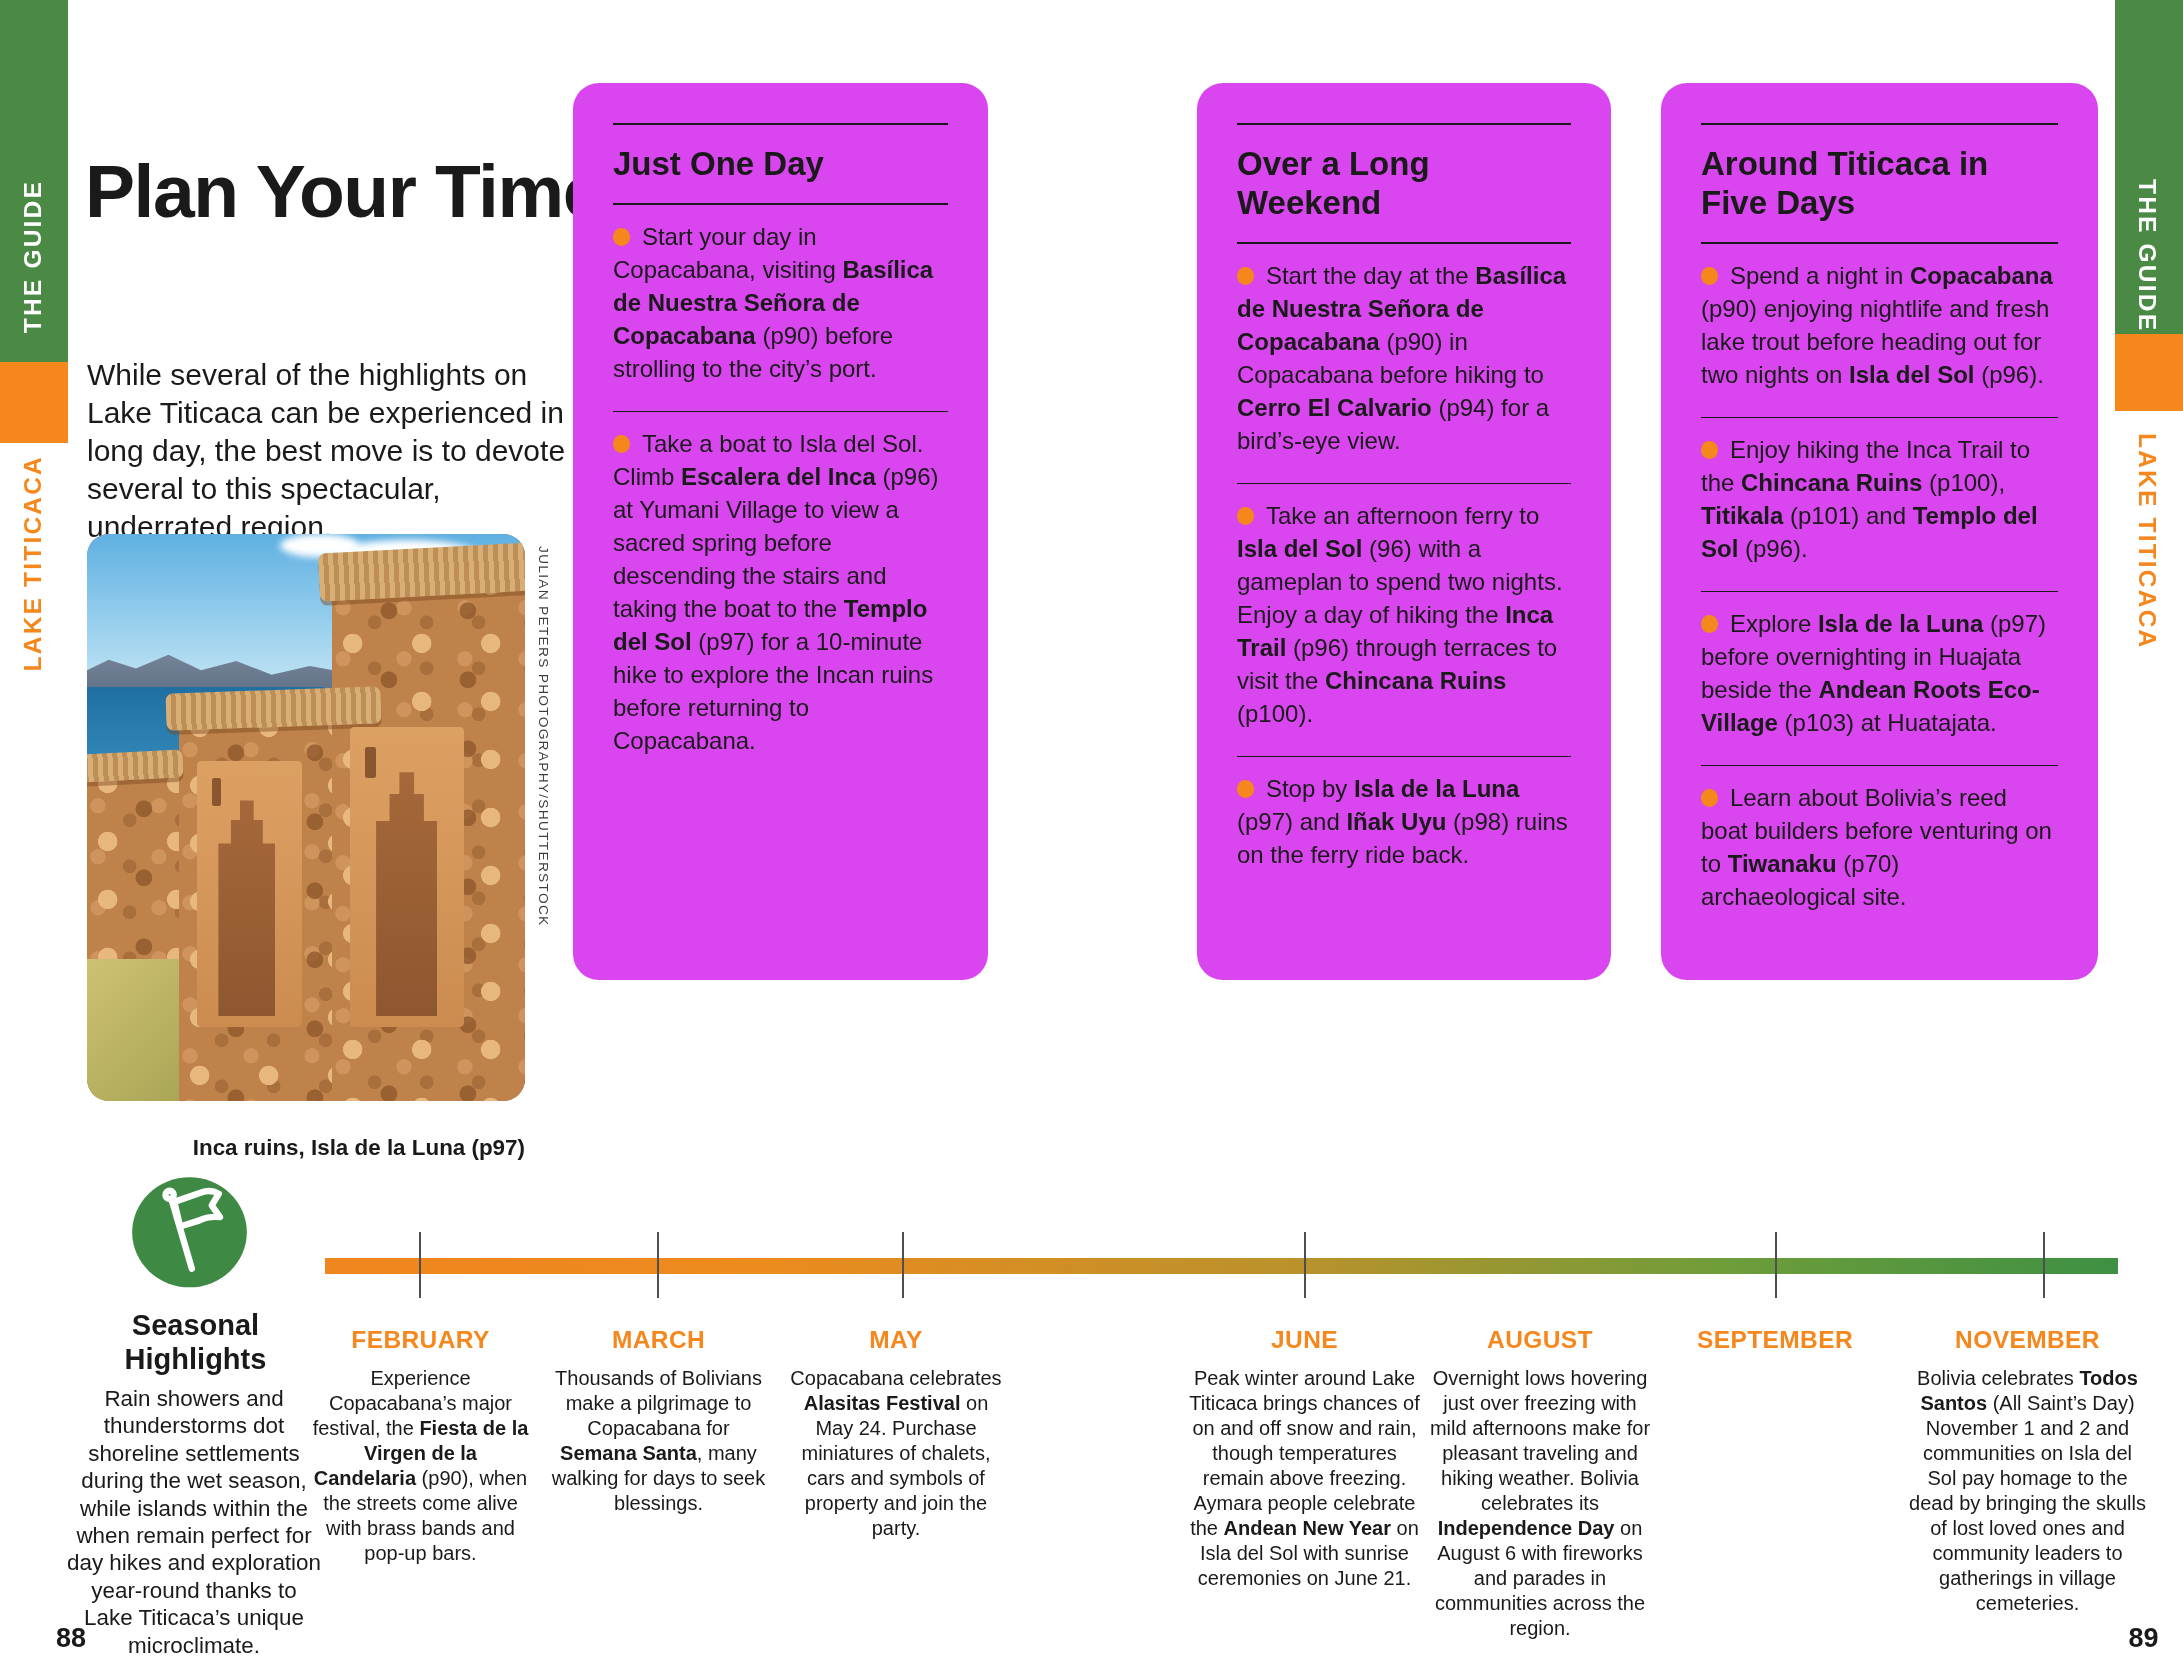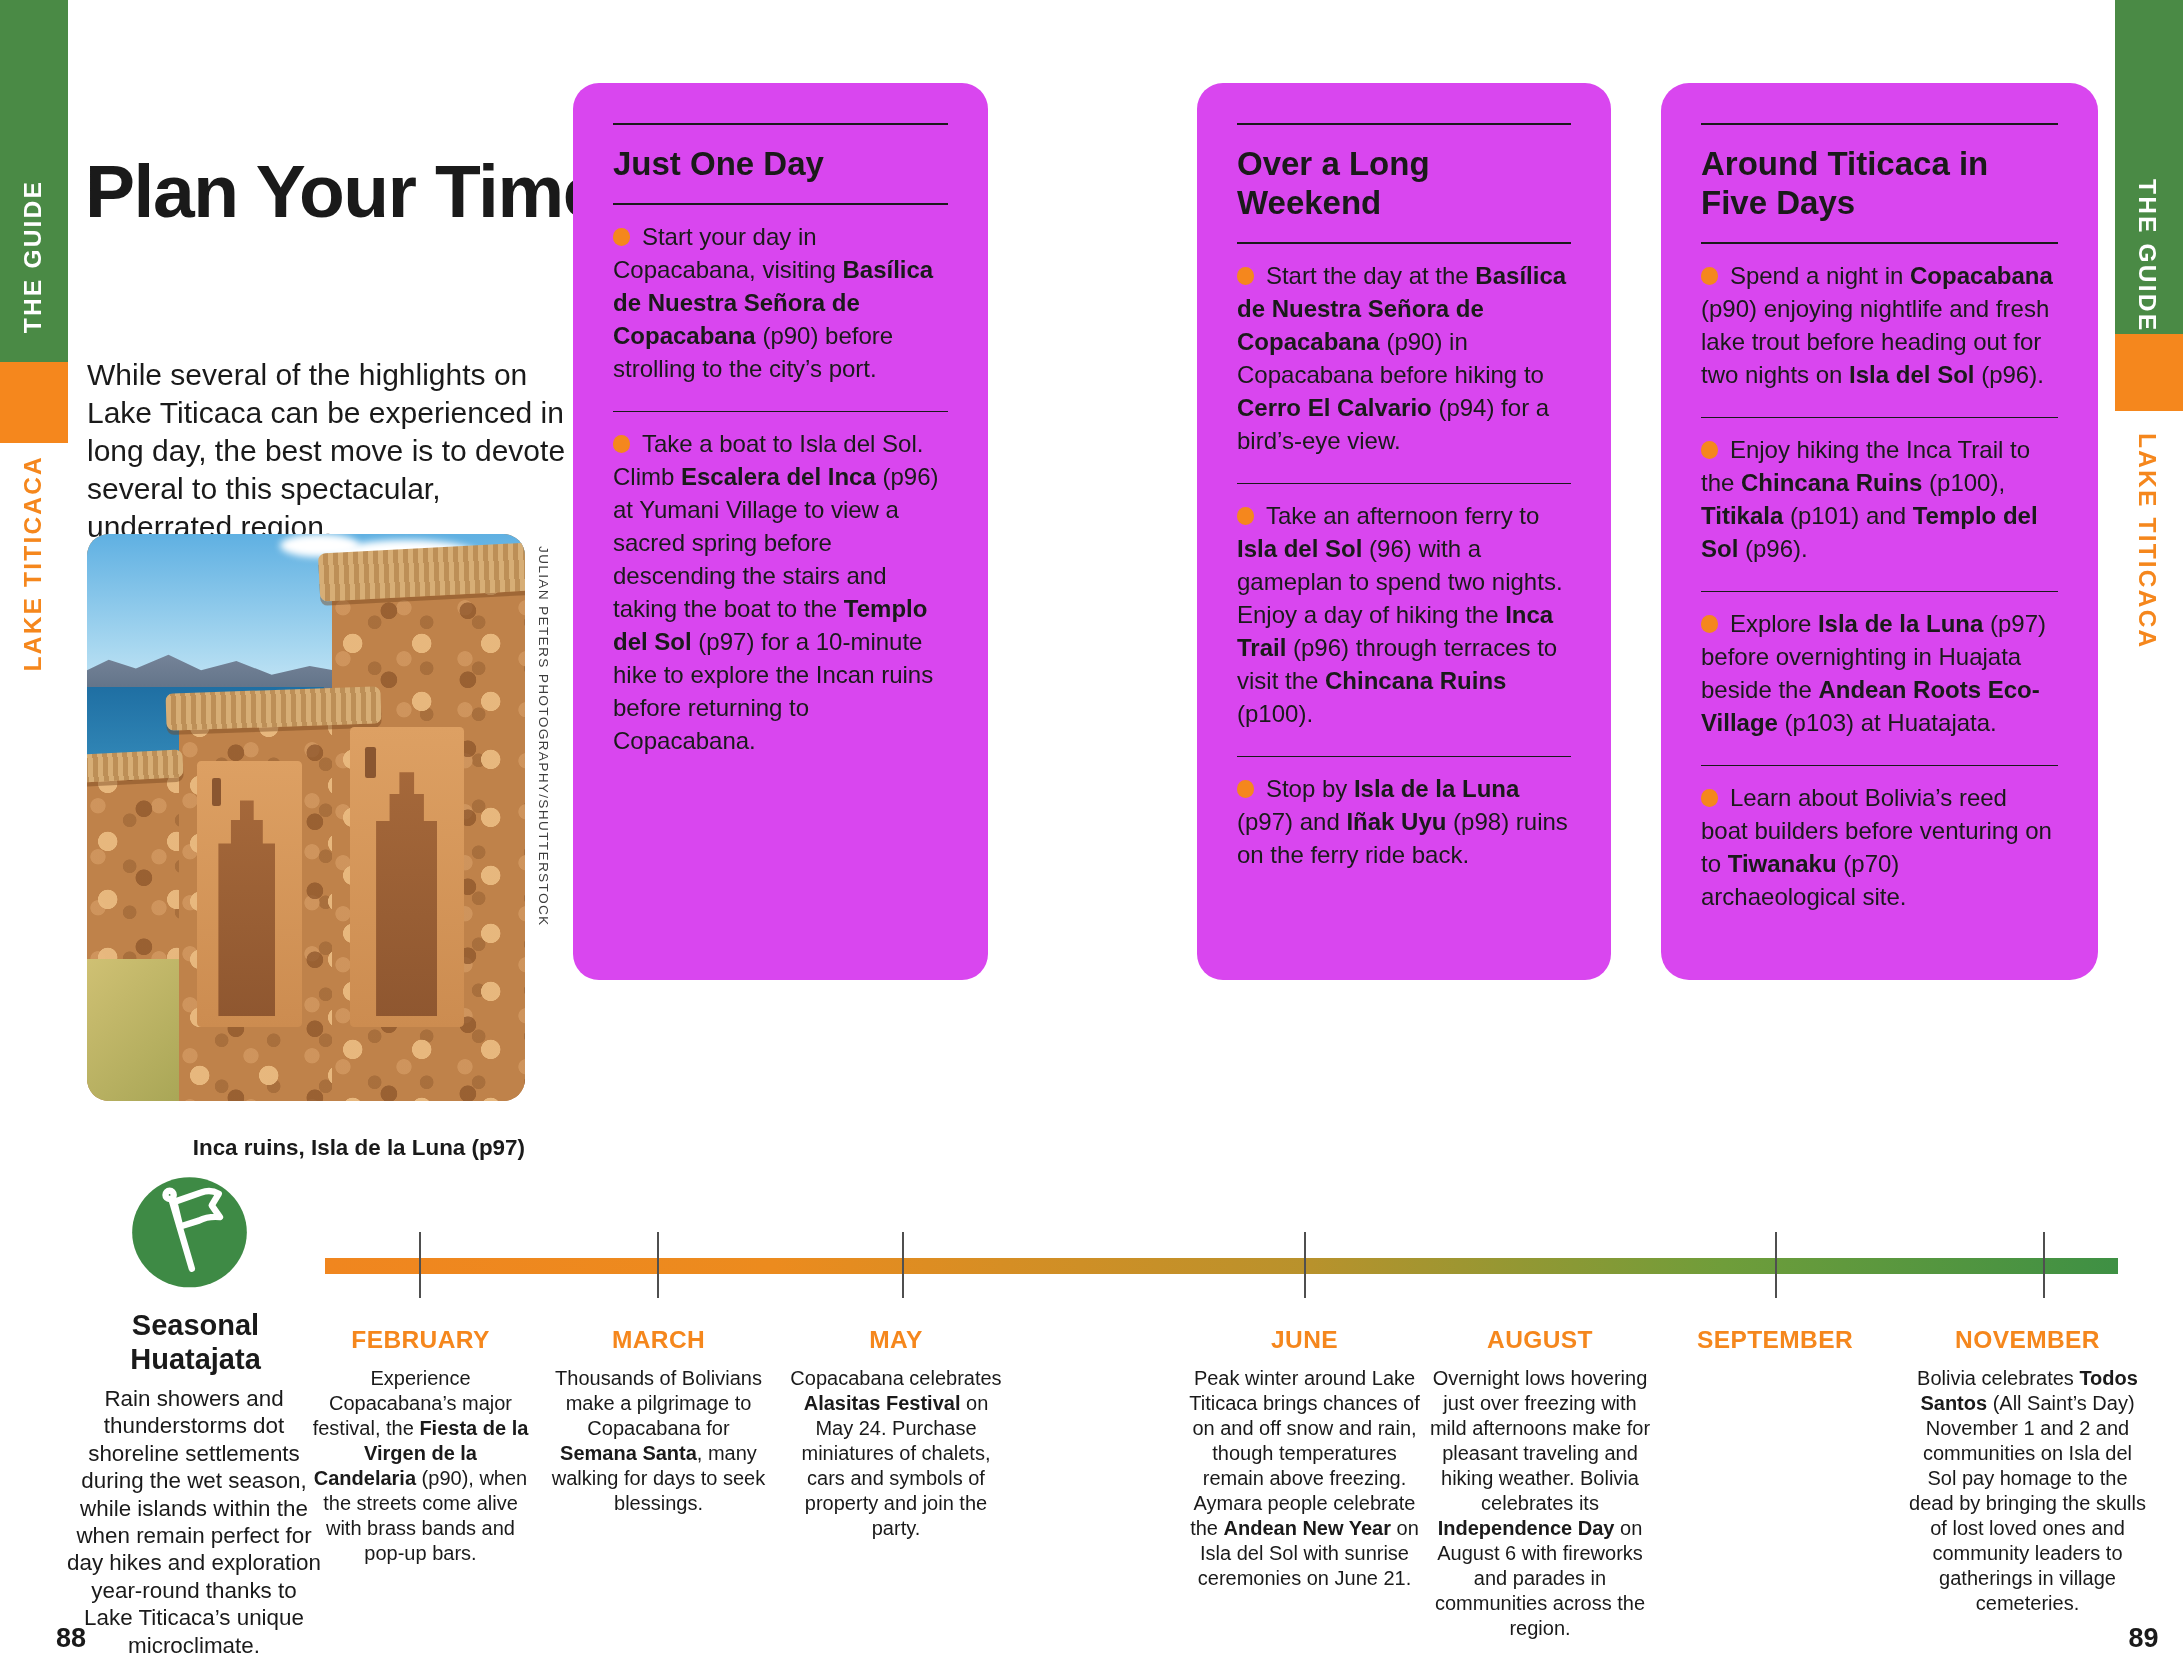--- a/index.html
+++ b/index.html
@@ -67,21 +67,21 @@
 
   .caption{position:absolute;left:87px;top:1135px;width:438px;text-align:right;
            font-weight:bold;font-size:22.4px;}
   .credit{position:absolute;left:536px;top:546px;writing-mode:vertical-rl;font-size:13.7px;
           letter-spacing:1.3px;color:#3d3d3d;}
 
   
   .card{position:absolute;top:83px;height:897px;background:#d946ef;border-radius:26px;}
   .card1{left:573px;width:415px;}
   .card2{left:1197px;width:414px;}
-  .card3{left:1661px;width:437px;border-radius:28px;}
+  .card3{left:1661px;width:437px;}
   .card-inner{position:relative;margin:40px 40px 0;}
   .card-title{font-size:33px;line-height:39px;font-weight:bold;margin:0;
       border-top:2.2px solid #1a1a1a;border-bottom:2.2px solid #1a1a1a;padding:19px 0 20px;}
   .bullet{padding:15px 0 26px;font-size:24px;line-height:33px;}
   .bullet + .bullet{border-top:1.4px solid #1a1a1a;}
   .dot{display:inline-block;width:17.3px;height:17.3px;border-radius:50%;background:#f5871d;
        margin-right:11.6px;vertical-align:-0.7px;}
 
   
   .seasonal-icon{position:absolute;left:129px;top:1175px;width:121px;height:117px;}
@@ -182,21 +182,21 @@
   <div class="seasonal-icon">
     <svg viewBox="0 0 100 100" width="121" height="117">
       <ellipse cx="50" cy="49" rx="49" ry="47" fill="#3e8a45"></ellipse>
       <g stroke="#ffffff" stroke-width="5.5" fill="none" stroke-linecap="round" stroke-linejoin="round">
         <circle cx="33" cy="17" r="3.5"></circle>
         <line x1="35" y1="22" x2="52" y2="80"></line>
         <path d="M37 23 L60 15 Q68 12 75 16 L69 26 L76 36 Q66 35 58 39 L42 44 Z"></path>
       </g>
     </svg>
   </div>
-  <div class="seasonal-title">Seasonal Huatajata</div>
+  <div class="seasonal-title">Seasonal Highlights</div>
   <div class="seasonal-body">Rain showers and thunderstorms dot shoreline settlements during the wet season, while islands within the when remain perfect for day hikes and exploration year-round thanks to Lake Titicaca’s unique microclimate.</div>
 
   <div class="tl-bar"></div>
   <div class="tick t1"></div>
   <div class="tick t2"></div>
   <div class="tick t3"></div>
   <div class="tick t4"></div>
   <div class="tick t5"></div>
   <div class="tick t6"></div>
 

